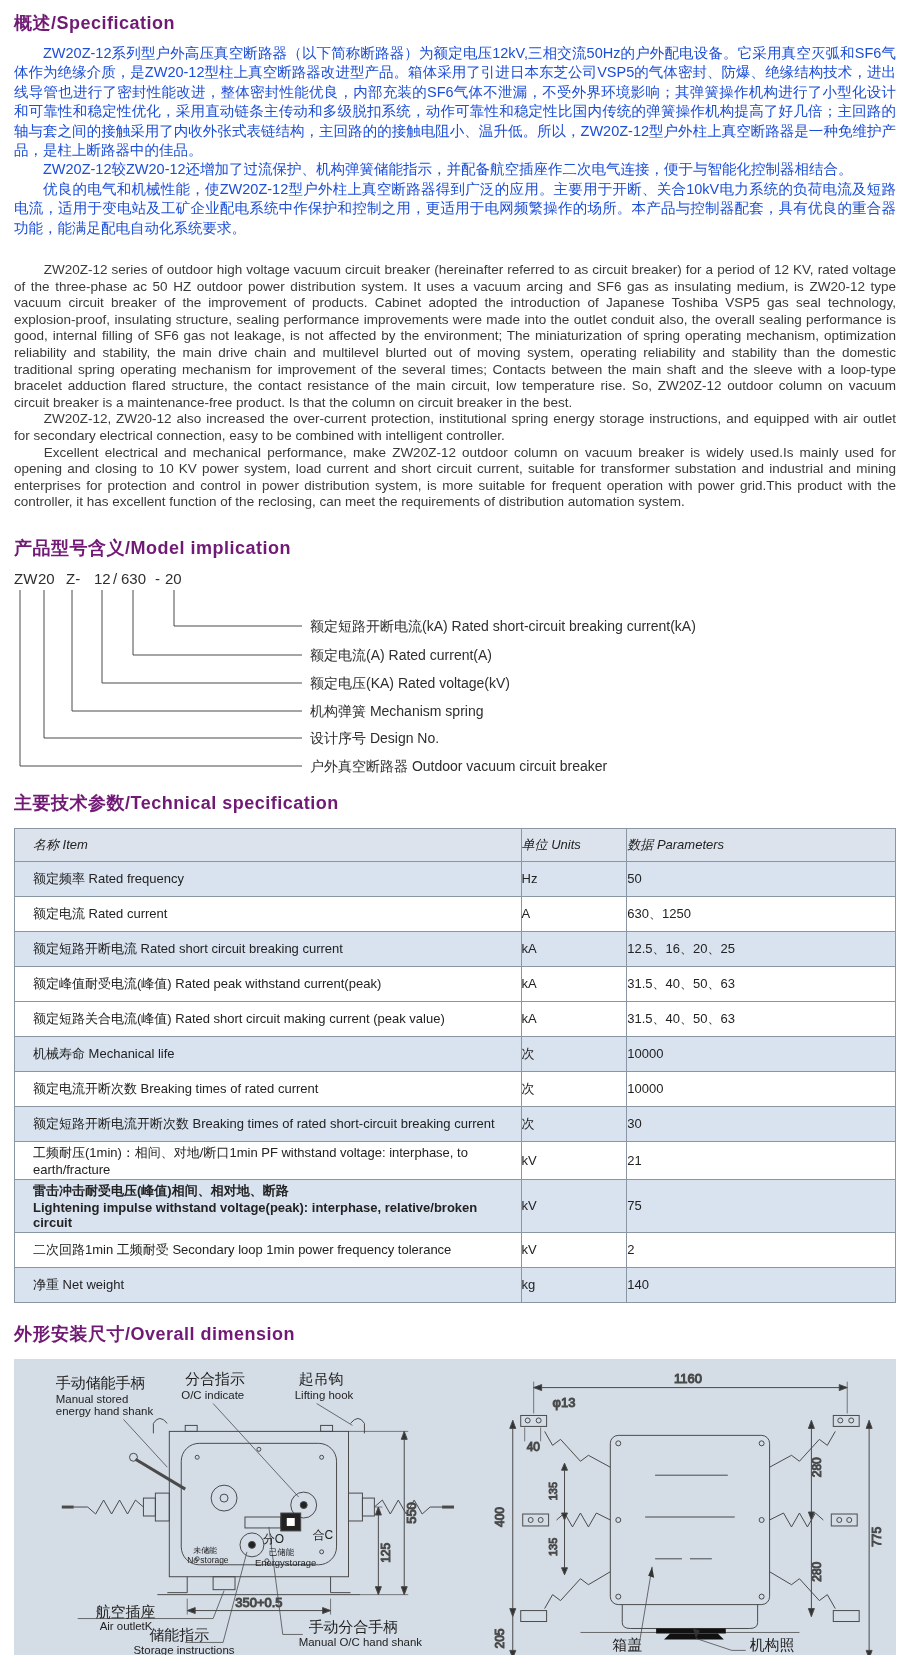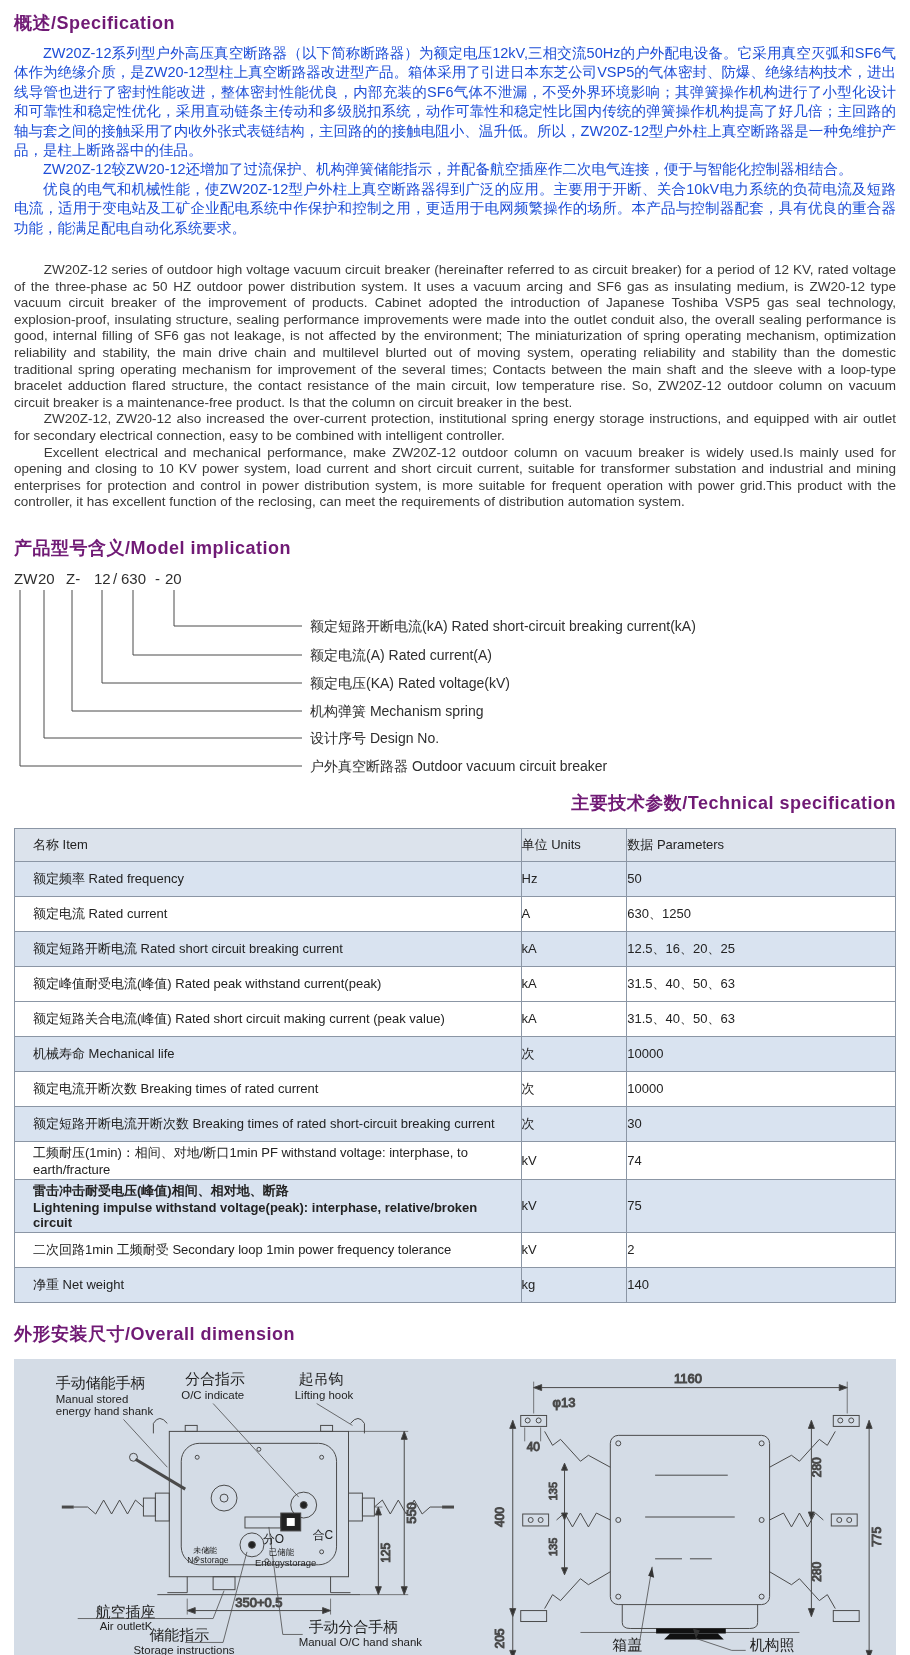--- a/index.html
+++ b/index.html
@@ -1,31 +1,31 @@
 <!DOCTYPE html>
 <html><head>
 <meta charset="utf-8">
 <style>
   html,body{margin:0;padding:0;background:#ffffff;}
   body{width:910px;min-height:1655px;font-family:"Liberation Sans","DejaVu Sans",sans-serif;color:#2b2b2b;}
   .page{padding:0 14px;box-sizing:border-box;width:910px;}
   h2.section{color:#701a75;font-size:18px;font-weight:700;margin:0;padding:0;line-height:30px;letter-spacing:.5px;}
   #spec-title{margin-top:8px;}
   #model-title{margin-top:22px;}
-  #tech-title{margin-top:14px;text-align:right;}
+  #tech-title{margin-top:14px;}
   #dim-title{margin-top:16px;}
   .cn-paras{margin-top:6px;}
   .cn-paras p{margin:0;font-size:14.5px;line-height:19.4px;text-align:justify;text-indent:2em;color:#1d4ed8;}
   .en-paras{margin-top:24px;}
   .en-paras p{margin:0;font-size:13.5px;line-height:16.6px;text-align:justify;text-indent:2.2em;color:#3a3a3a;}
   .model-diagram{position:relative;height:205px;margin-top:6px;}
   .model-diagram svg{display:block;}
   table.tech{border-collapse:collapse;width:100%;margin-top:10px;table-layout:fixed;}
   table.tech th, table.tech td{border:1px solid #8b96a5;font-weight:400;font-size:13px;color:#222;}
-  table.tech th{background:#dce3ec;text-align:left;height:32px;padding:0 0 0 18px;}
+  table.tech th{background:#dce3ec;text-align:left;height:32px;padding:0 0 0 18px;font-style:italic;}
   table.tech th.c, table.tech td.c{text-align:left;padding:0;}
   table.tech td{height:30px;padding:2px 6px 2px 18px;}
   table.tech td.item{white-space:pre-line;}
   table.tech tr.alt td{background:#d9e3f0;}
   col.c1{width:57.5%;} col.c2{width:12%;} col.c3{width:30.5%;}
   .drawing-panel{background:#d4dce6;margin-top:10px;display:flex;align-items:flex-start;padding:8px 2px 4px 4px;}
   .drawing-panel svg{display:block;}
   text{font-family:"Liberation Sans","DejaVu Sans",sans-serif;}
 </style>
 </head>
@@ -130,21 +130,21 @@
           <td class="c">10000</td>
         </tr>
     <tr class="alt">
           <td class="item">额定短路开断电流开断次数 Breaking times of rated short-circuit breaking current</td>
           <td class="c">次</td>
           <td class="c">30</td>
         </tr>
     <tr>
           <td class="item">工频耐压(1min)：相间、对地/断口1min PF withstand voltage: interphase, to earth/fracture</td>
           <td class="c">kV</td>
-          <td class="c">74</td>
+          <td class="c">21</td>
         </tr>
     <tr class="alt">
           <td class="item" style="height:46px;font-weight:bold;">雷击冲击耐受电压(峰值)相间、相对地、断路
 Lightening impulse withstand voltage(peak): interphase, relative/broken circuit</td>
           <td class="c">kV</td>
           <td class="c">75</td>
         </tr>
     <tr>
           <td class="item">二次回路1min 工频耐受 Secondary loop 1min power frequency tolerance</td>
           <td class="c">kV</td>

